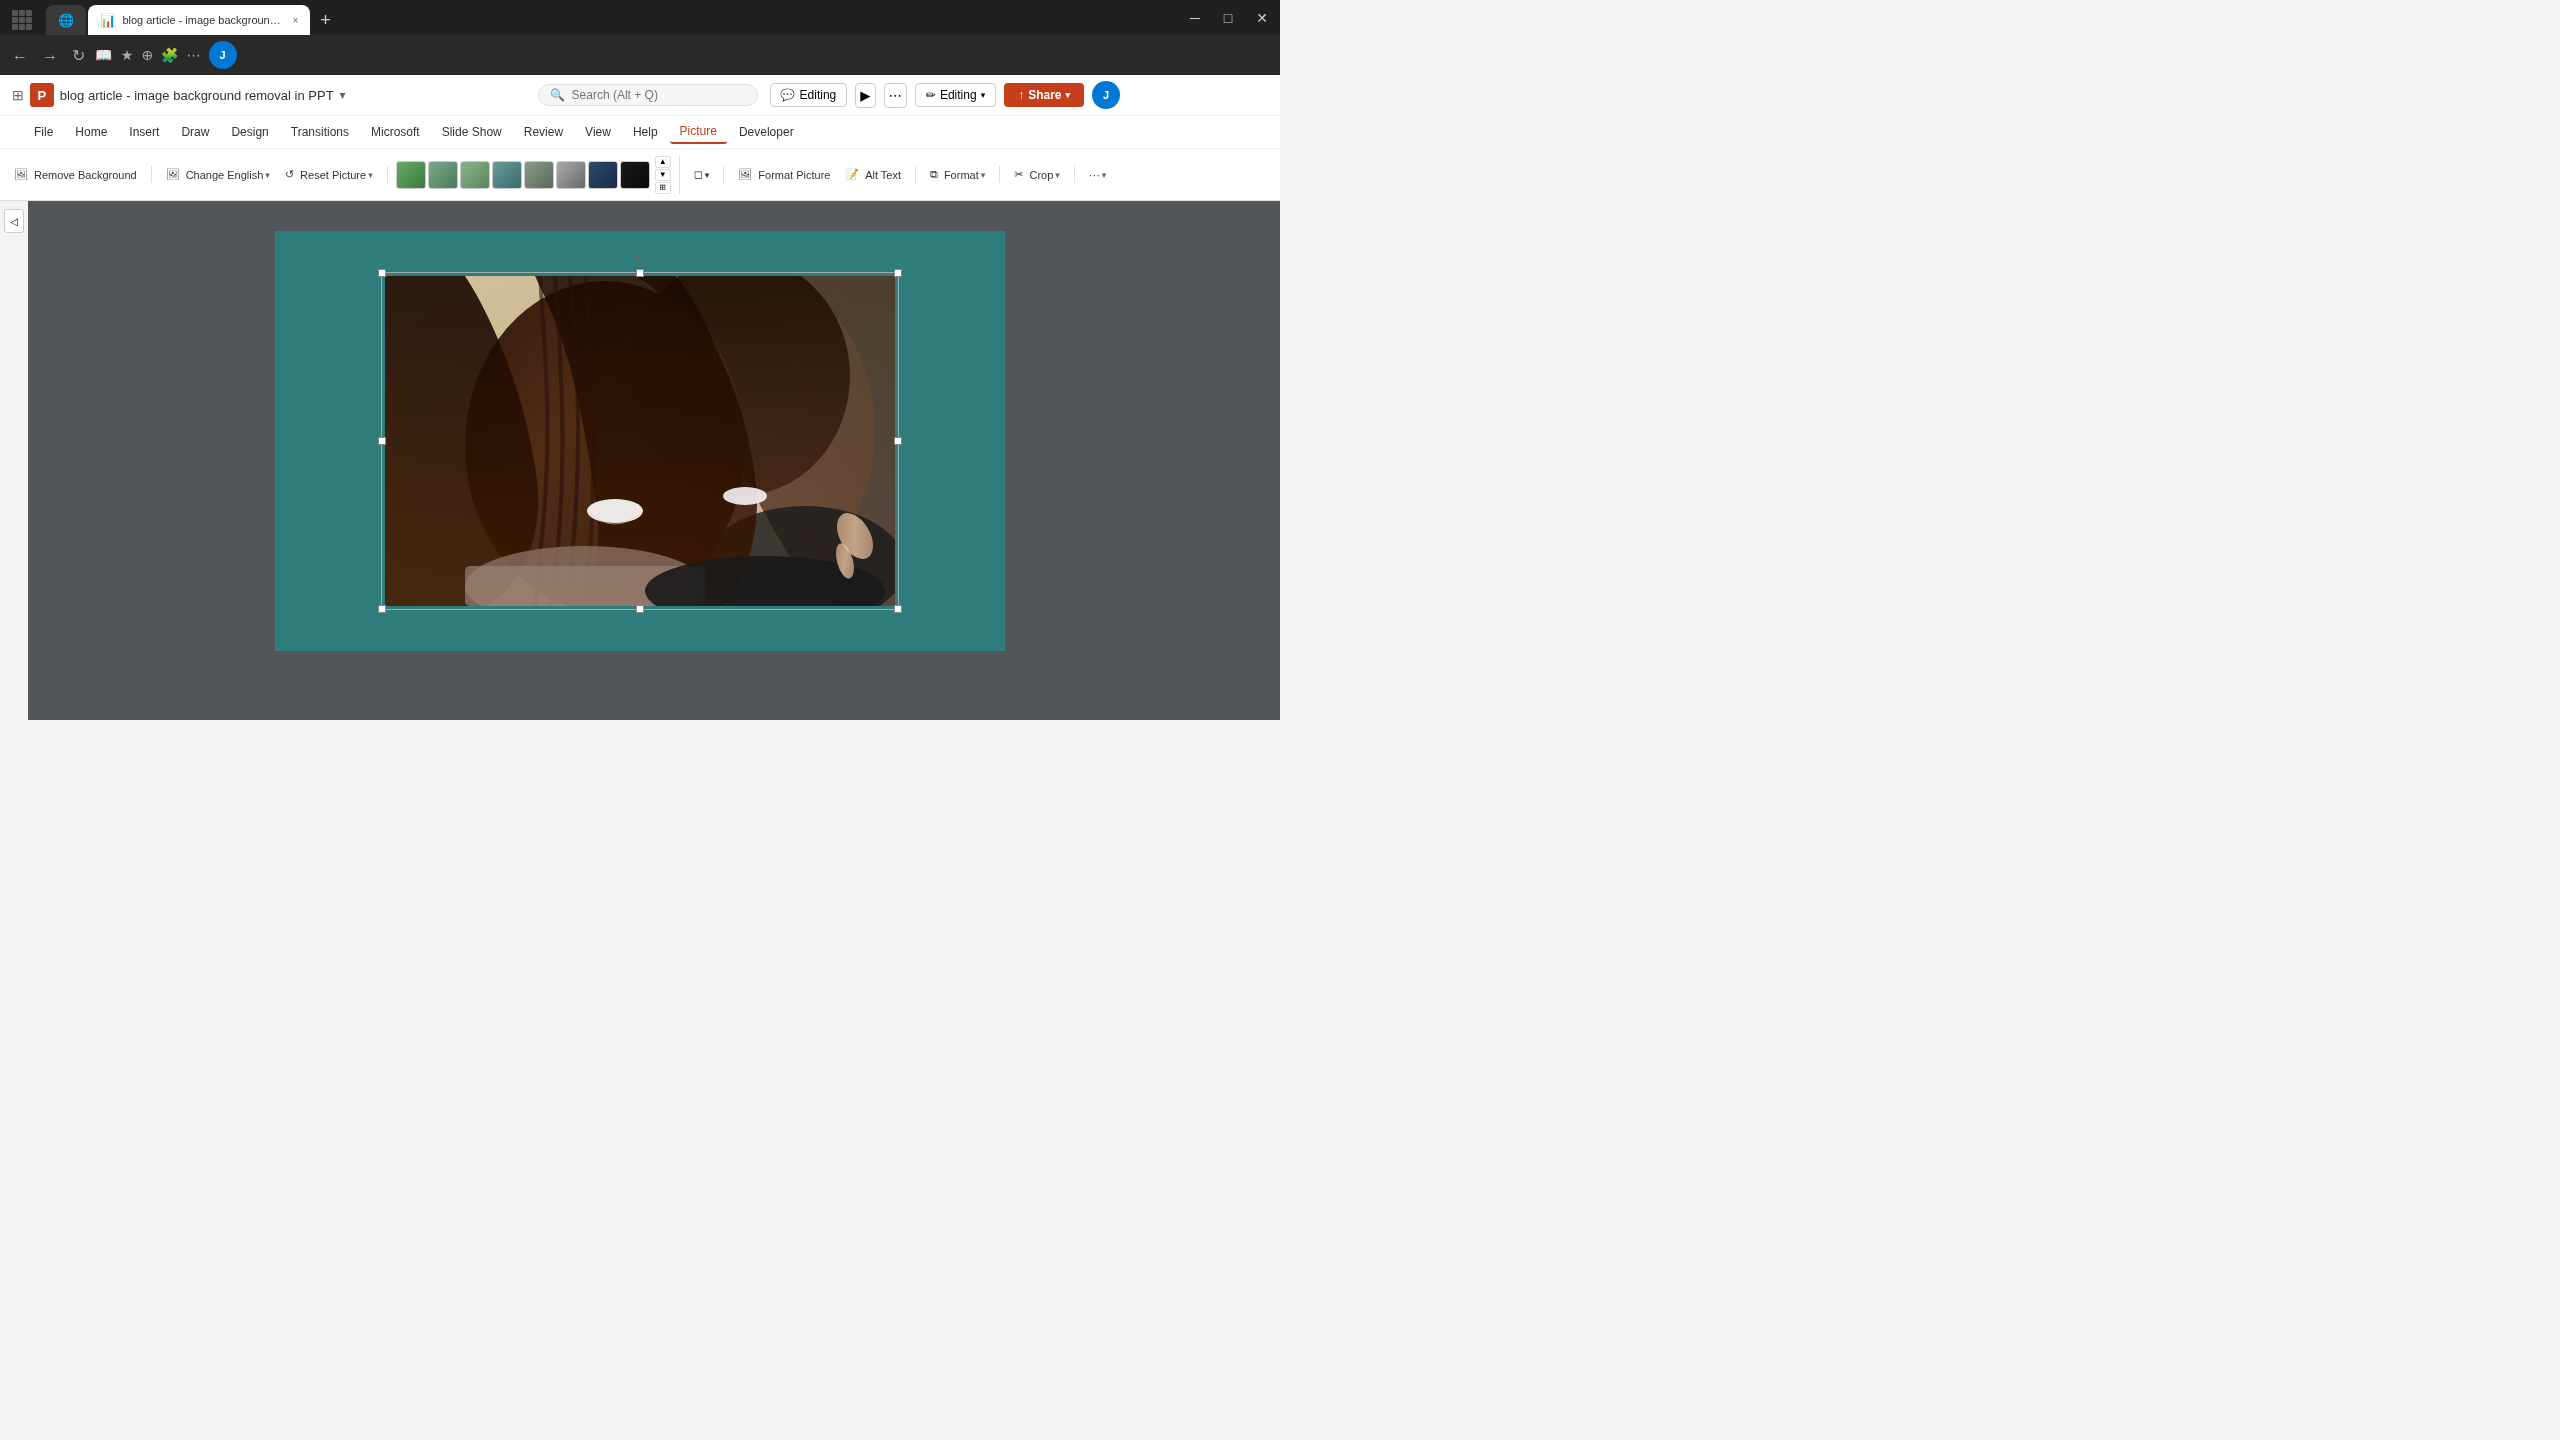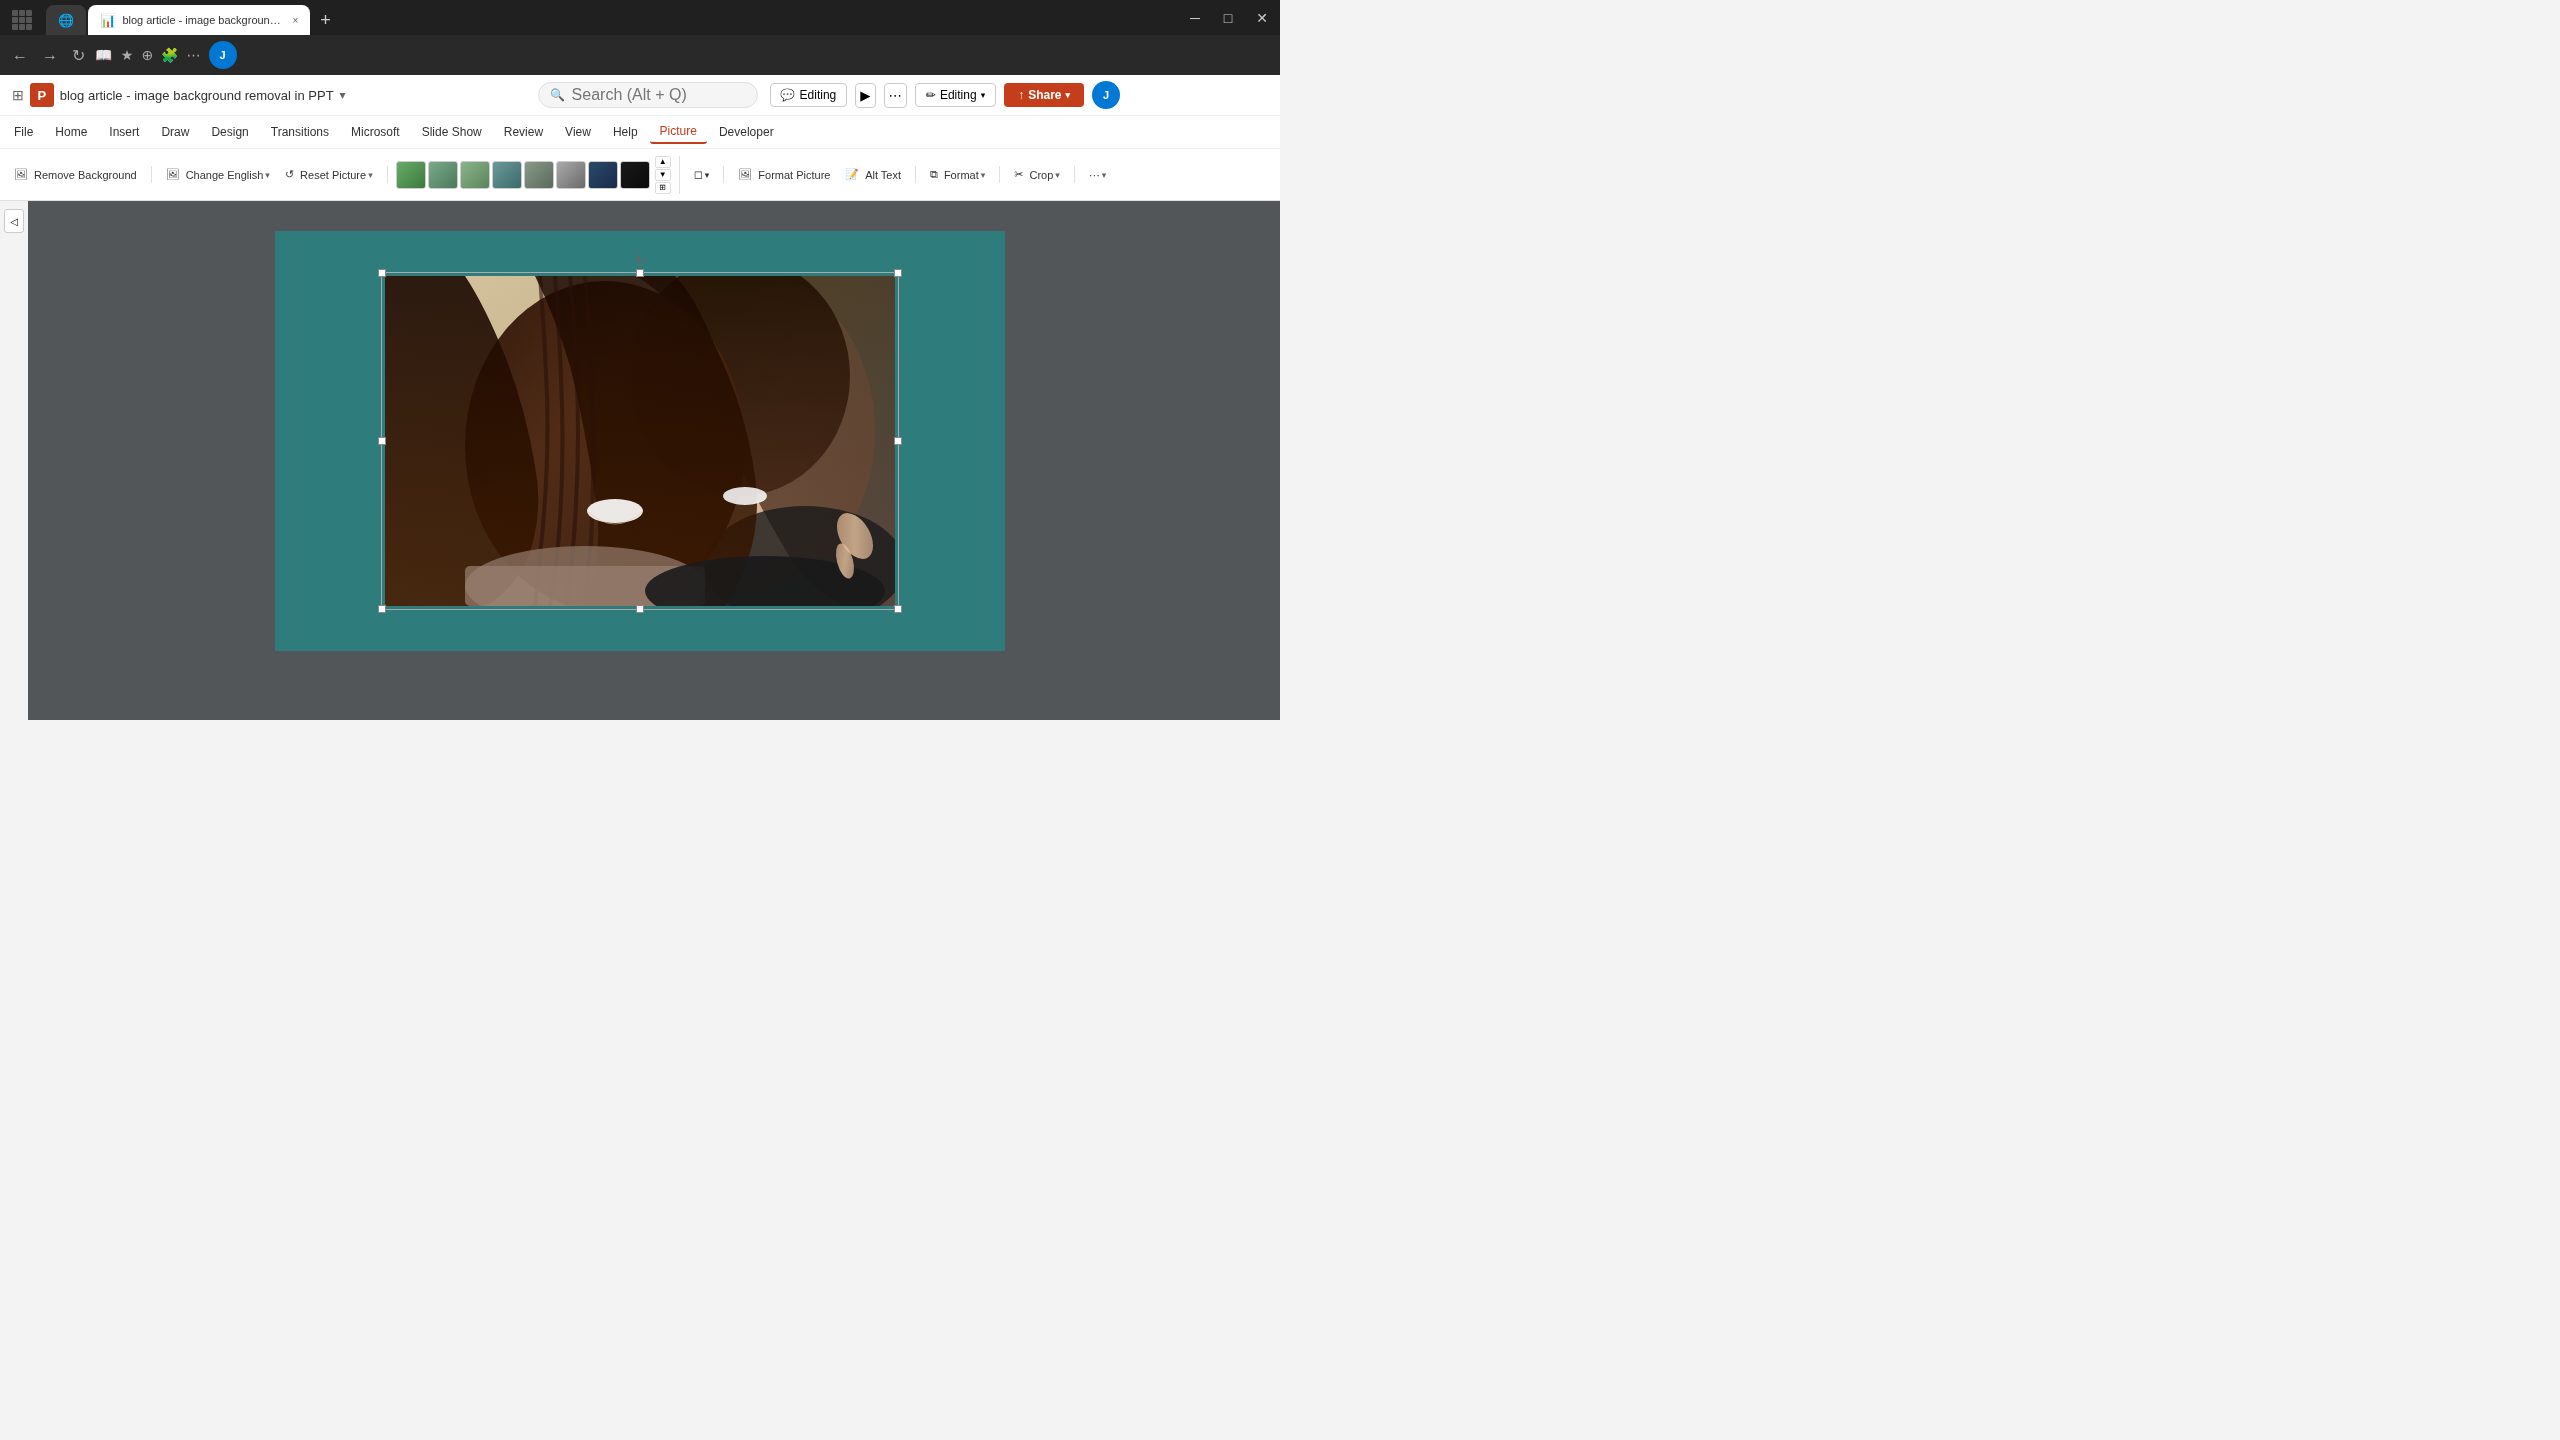--- a/index.html
+++ b/index.html
@@ -16,28 +16,28 @@
     .address-bar { flex: 1; background: #3c3c3c; border: none; color: #eee; padding: 4px 12px; border-radius: 20px; font-size: 12px; height: 28px; }
     .nav-icons { display: flex; align-items: center; gap: 8px; }
     .nav-icon-btn { background: none; border: none; color: #aaa; cursor: pointer; font-size: 14px; }
     
     
     .ribbon-container { background: #fff; border-bottom: 1px solid #e0e0e0; }
     .app-bar { display: flex; align-items: center; padding: 6px 12px; gap: 12px; border-bottom: 1px solid #f0f0f0; }
     .app-logo { width: 24px; height: 24px; background: #c43e1c; color: #fff; display: flex; align-items: center; justify-content: center; font-weight: bold; font-size: 13px; border-radius: 3px; }
     .app-title { font-size: 13px; color: #333; flex: 1; }
     .search-box { display: flex; align-items: center; background: #f5f5f5; border: 1px solid #e0e0e0; border-radius: 16px; padding: 3px 12px; gap: 6px; width: 220px; }
-    .search-input { border: none; background: none; font-size: 16px; color: #555; width: 160px; outline: none; }
+    .search-input { border: none; background: none; font-size: 12px; color: #555; width: 160px; outline: none; }
     .app-bar-actions { display: flex; align-items: center; gap: 8px; }
     .comments-btn { display: flex; align-items: center; gap: 4px; border: 1px solid #ccc; border-radius: 4px; padding: 4px 10px; font-size: 12px; cursor: pointer; background: #fff; }
     .editing-btn { display: flex; align-items: center; gap: 4px; border: 1px solid #ccc; border-radius: 4px; padding: 4px 10px; font-size: 12px; cursor: pointer; background: #fff; }
     .share-btn { background: #c43e1c; color: #fff; border: none; border-radius: 4px; padding: 5px 14px; font-size: 12px; font-weight: 600; cursor: pointer; display: flex; align-items: center; gap: 4px; }
     .avatar { width: 28px; height: 28px; border-radius: 50%; background: #0078d4; color: #fff; display: flex; align-items: center; justify-content: center; font-size: 11px; font-weight: 600; }
     
-    .menu-bar { display: flex; align-items: center; padding: 0 4px; height: 32px; gap: 2px; }
+    .menu-bar { display: flex; align-items: center; padding: 0 24px; height: 32px; gap: 2px; }
     .menu-item { padding: 4px 10px; font-size: 12px; color: #333; cursor: pointer; border-radius: 3px; }
     .menu-item.active { color: #c43e1c; border-bottom: 2px solid #c43e1c; }
     
     .ribbon { display: flex; align-items: center; padding: 4px 8px; gap: 4px; background: #fff; border-top: 1px solid #f0f0f0; min-height: 52px; flex-wrap: nowrap; overflow: hidden; }
     .ribbon-group { display: flex; align-items: center; gap: 3px; padding-right: 8px; border-right: 1px solid #e0e0e0; margin-right: 4px; }
     .ribbon-group:last-child { border-right: none; }
     .ribbon-btn-row { display: flex; align-items: center; gap: 2px; padding: 2px 6px; border: none; background: none; cursor: pointer; border-radius: 3px; font-size: 11px; color: #333; white-space: nowrap; }
     .dropdown-arrow { font-size: 9px; color: #666; }
     
     

